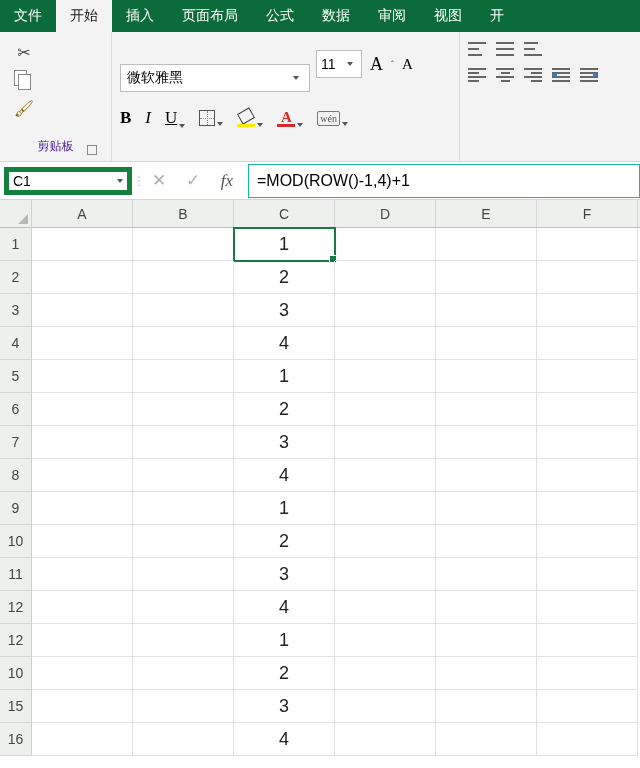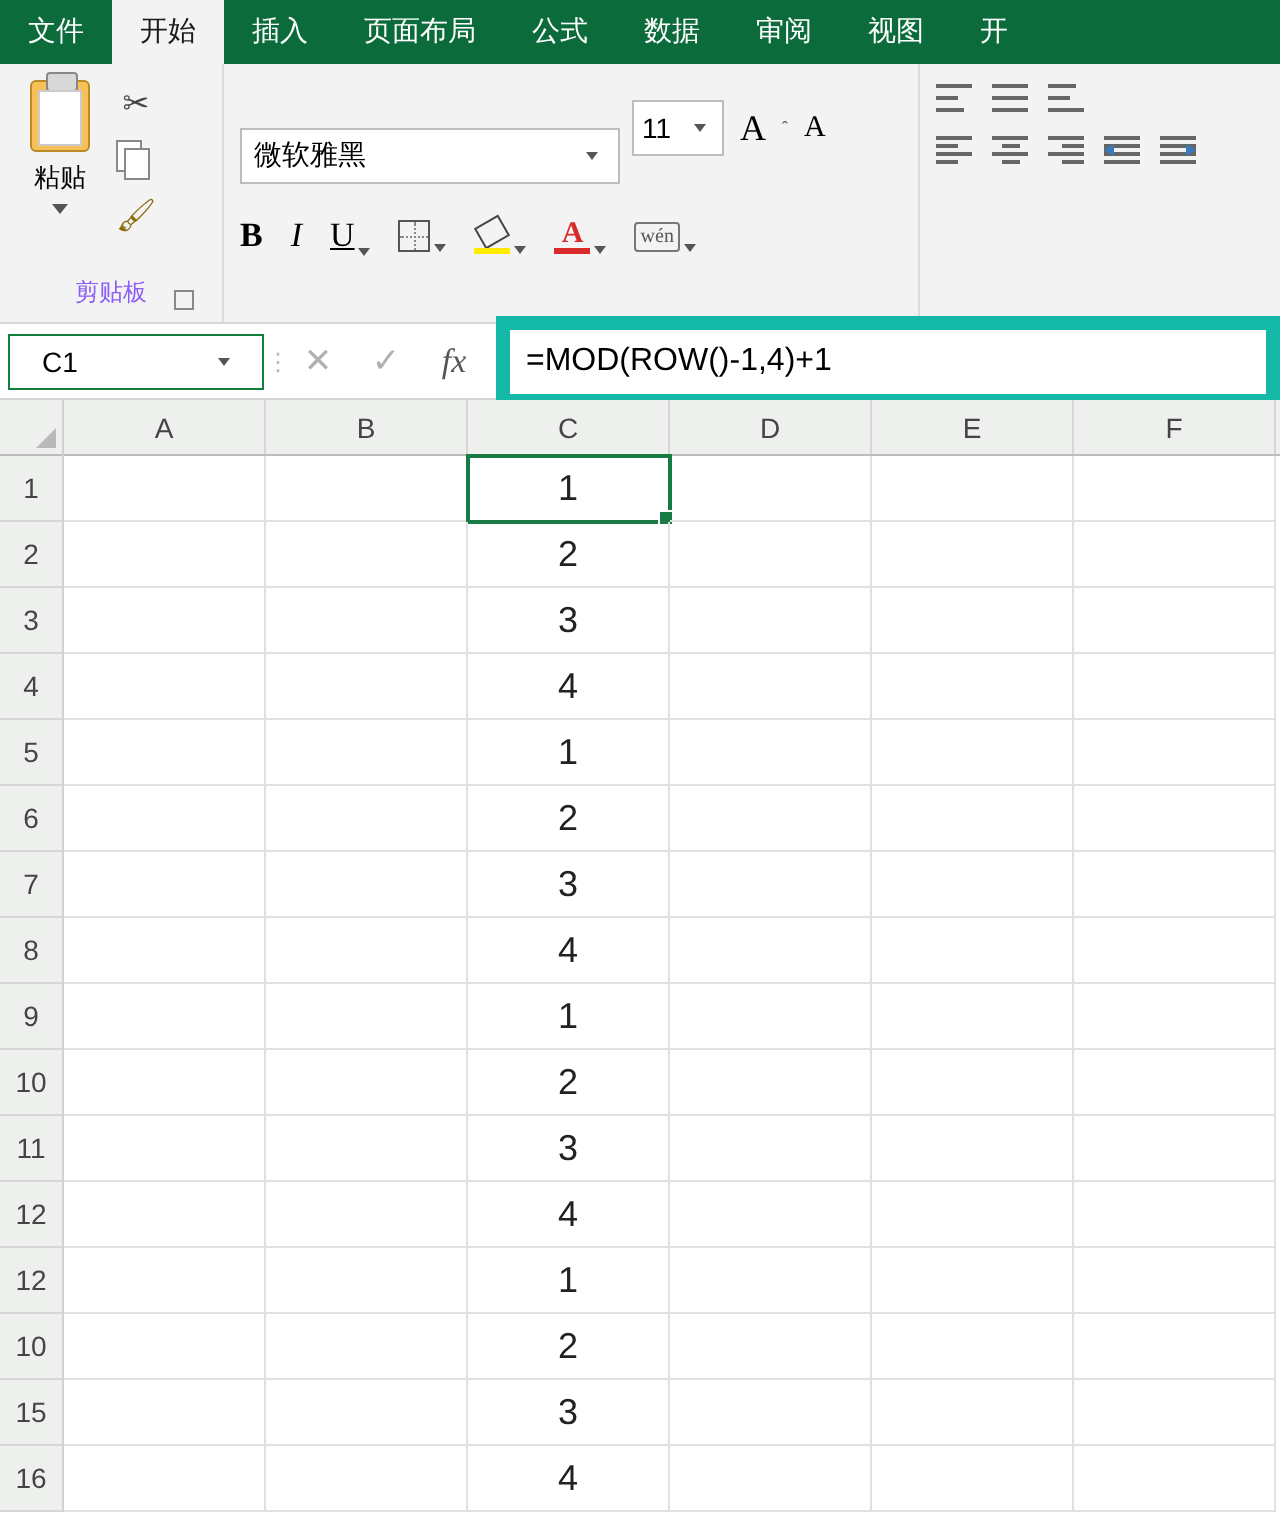--- a/index.html
+++ b/index.html
@@ -7,21 +7,21 @@
 
   
   .tabs { display: flex; height: 32px; background: #0b6b3a; color: #fff; align-items: stretch; }
   .tab { padding: 0 14px; display: flex; align-items: center; font-size: 14px; cursor: pointer; }
   .tab.active { background: #f3f3f3; color: #1a1a1a; }
 
   
   .ribbon { display: flex; background: #f3f3f3; border-bottom: 1px solid #d6d6d6; height: 130px; }
   .grp { border-right: 1px solid #dcdcdc; padding: 4px 8px 0 8px; display: flex; flex-direction: column; }
   .grp-body { flex: 1; display: flex; align-items: flex-start; }
-  .grp-label { text-align: center; color: #8b5cf6; font-size: 12px; padding: 4px 0 6px 0; position: relative; }
+  .grp-label { text-align: center; color: #4c1d95; font-size: 12px; padding: 4px 0 6px 0; position: relative; }
   .dlg { position: absolute; right: 6px; bottom: 6px; width: 10px; height: 10px; border: 1px solid #888; }
   .dlg::after { content: ""; position: absolute; right: -1px; bottom: -1px; width: 5px; height: 5px; border-right: 1px solid #888; border-bottom: 1px solid #888; }
 
   
   .paste-big { width: 44px; display: flex; flex-direction: column; align-items: center; padding-top: 4px; }
   .clip-ico { width: 30px; height: 36px; background: #f7c15a; border: 1px solid #bb8b2a; border-radius: 3px; position: relative; }
   .clip-ico::before { content: ""; position: absolute; top: -5px; left: 7px; width: 14px; height: 8px; border: 1px solid #888; background: #d8d8d8; border-radius: 2px; }
   .clip-ico::after { content: ""; position: absolute; top: 4px; left: 3px; width: 20px; height: 26px; background: #fff; border: 1px solid #ccc; }
   .paste-big span { margin-top: 4px; font-size: 13px; }
   .dd-caret { width: 0; height: 0; border-left: 4px solid transparent; border-right: 4px solid transparent; border-top: 5px solid #555; margin-top: 4px; }
@@ -68,25 +68,25 @@
   .l-ctr div{margin:0 auto;} .l-ctr div:nth-child(1){width:100%;} .l-ctr div:nth-child(2){width:50%;} .l-ctr div:nth-child(3){width:100%;} .l-ctr div:nth-child(4){width:50%;}
   .l-rgt div{margin-left:auto;} .l-rgt div:nth-child(1){width:100%;} .l-rgt div:nth-child(2){width:60%;} .l-rgt div:nth-child(3){width:100%;} .l-rgt div:nth-child(4){width:60%;}
   .indent { width: 18px; height: 14px; display:flex; flex-direction:column; justify-content:space-between; position:relative; }
   .indent div { height:2px; background:#666; width:100%; }
   .indent .arr { position:absolute; left:0; top:4px; width:0;height:0; border-top:3px solid transparent; border-bottom:3px solid transparent; }
   .indent.dec .arr { border-right:5px solid #3c7abf; }
   .indent.inc .arr { border-left:5px solid #3c7abf; left:auto; right:0; }
 
   
   .fbar { display:flex; height:38px; border-bottom:1px solid #d6d6d6; align-items:center; background:#fff; }
-  .namebox { width:128px; height:28px; border:1px solid #15803d; margin:0 4px; display:flex; align-items:center; padding:0 16px; font-size:14px; justify-content:space-between; }
+  .namebox { width:128px; height:28px; border:5px solid #15803d; margin:0 4px; display:flex; align-items:center; padding:0 4px; font-size:14px; justify-content:space-between; }
   .sep { width:6px; height:38px; display:flex; align-items:center; justify-content:center; color:#bbb; font-size:12px; }
   .fb-btn { width:34px; height:28px; display:flex; align-items:center; justify-content:center; color:#b0b0b0; font-size:17px; font-family:"Times New Roman",serif; }
   .fb-btn.fx { color:#555; font-style:italic; }
-  .formula-wrap { flex:1; height:34px; display:flex; align-items:center; border:7px solid #14b8a6; margin-left:4px; padding:16px 8px; font-size:16px; }
+  .formula-wrap { flex:1; height:34px; display:flex; align-items:center; border:1px solid #14b8a6; margin-left:4px; padding:16px 8px; font-size:16px; }
 
   
   .sheet { display:flex; }
   .row-hdrs { width:32px; background:#eef0ee; border-right:1px solid #d0d0d0; }
   .corner { height:28px; border-bottom:1px solid #bcbcbc; background:#eef0ee; position:relative; }
   .corner::after { content:""; position:absolute; right:3px; bottom:3px; width:0;height:0; border-left:10px solid transparent; border-bottom:10px solid #b8b8b8; }
   .rh { height:33px; border-bottom:1px solid #d6d6d6; display:flex; align-items:center; justify-content:center; color:#444; font-size:14px; }
   .grid { flex:1; }
   .col-hdrs { display:flex; height:28px; background:#eef0ee; border-bottom:1px solid #bcbcbc; }
   .ch { width:101px; border-right:1px solid #d6d6d6; display:flex; align-items:center; justify-content:center; color:#444; font-size:14px; }
@@ -108,25 +108,20 @@
   <div class="tab">数据</div>
   <div class="tab">审阅</div>
   <div class="tab">视图</div>
   <div class="tab">开</div>
 </div>
 
 <div class="ribbon">
 
   <div class="grp" style="width:112px">
     <div class="grp-body">
-      <div class="paste-big">
-        <div class="clip-ico"></div>
-        <span>粘贴</span>
-        <div class="dd-caret"></div>
-      </div>
       <div class="mini-col">
         <div class="scissors">
           <span>✂</span>
         </div>
         <div class="copy-ico">
           <div class="sheet back"></div>
           <div class="sheet front"></div>
         </div>
         <div class="brush">
           <span>🖌</span>

